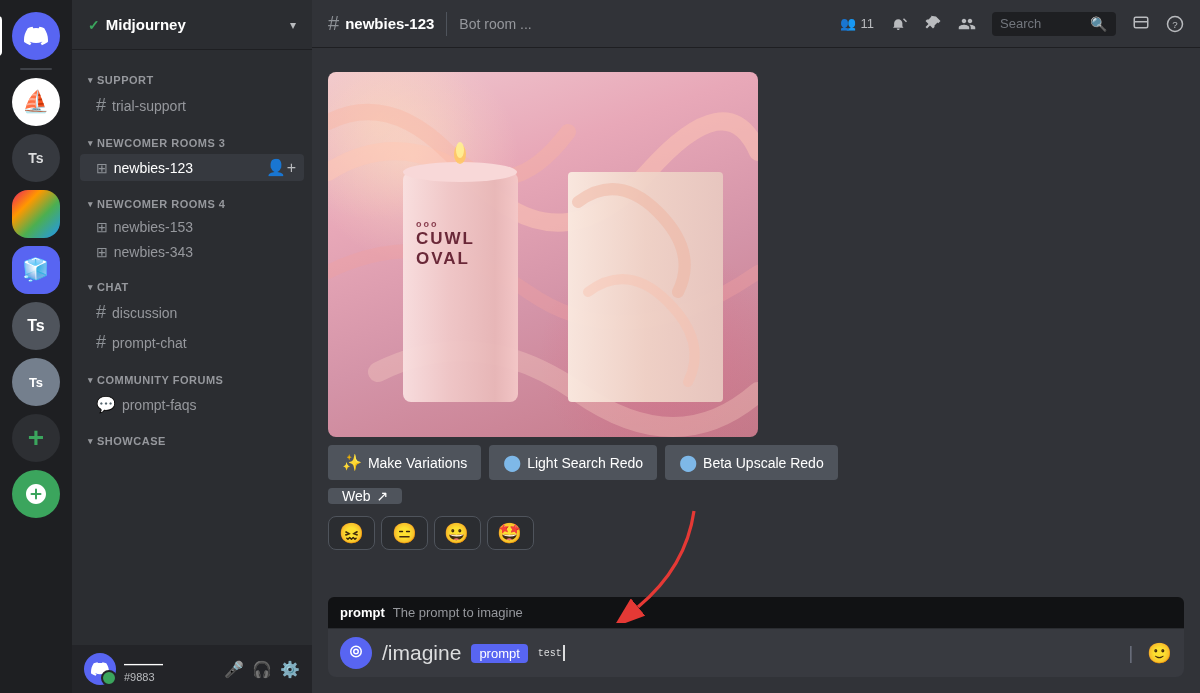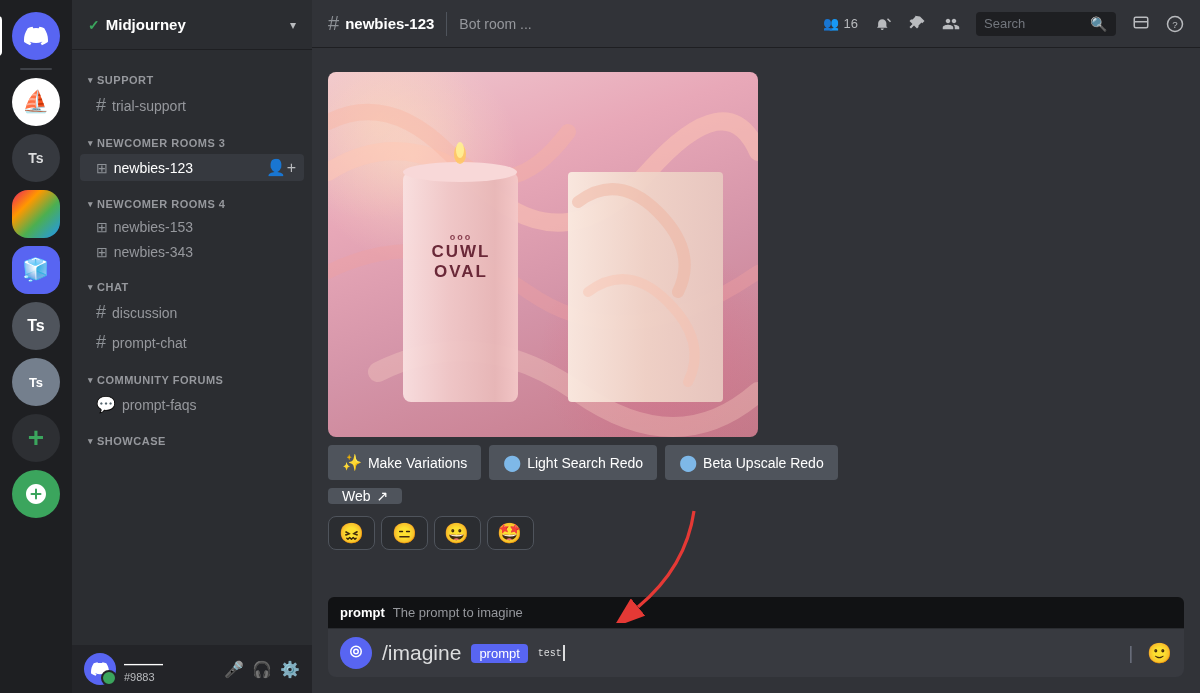--- a/index.html
+++ b/index.html
@@ -281,21 +281,21 @@
       color: #b9bbbe;
       font-size: 13px;
     }
     .search-bar {
       background: #1e1f22;
       border-radius: 4px;
       padding: 4px 8px;
       display: flex;
       align-items: center;
       gap: 6px;
-      width: 140px;
+      width: 124px;
       cursor: text;
     }
     .search-bar input {
       background: transparent;
       border: none;
       outline: none;
       color: #dcddde;
       font-size: 13px;
       width: 100%;
     }
@@ -629,21 +629,21 @@
   <div class="topbar">
     <div class="topbar-channel">
       <span class="topbar-hash">#</span>
       <span>newbies-123</span>
     </div>
     <div class="topbar-divider"></div>
     <div class="topbar-desc">Bot room ...</div>
     <div class="topbar-right">
       <div class="topbar-members-count">
         <span>👥</span>
-        <span>16</span>
+        <span>11</span>
       </div>
       <div class="topbar-icon">
         <svg width="18" height="18" viewBox="0 0 24 24" fill="#b9bbbe">
             <path d="M5.5 11c0-3.038 2.462-5.5 5.5-5.5s5.5 2.462 5.5 5.5v4l1.5 2H4l1.5-2v-4zm5.5 9c1.1 0 2-.9 2-2H9c0 1.1.9 2 2 2z"></path>
             <line x1="18" y1="5" x2="22" y2="9" stroke="#b9bbbe" stroke-width="2"></line>
           </svg>
       </div>
       <div class="topbar-icon">
         <svg width="18" height="18" viewBox="0 0 24 24" fill="#b9bbbe">
             <path d="M16 2l6 6-3 3-1-1-4 4v2l-2 2-4-4-4 4-2-2 4-4-4-4 2-2h2l4-4-1-1z"></path>
@@ -707,21 +707,21 @@
                 <stop offset="100%" stop-color="#f4c8c8"></stop>
               </linearGradient>
               <linearGradient id="boxGrad" x1="0" y1="0" x2="1" y2="0">
                 <stop offset="0%" stop-color="#faeae0"></stop>
                 <stop offset="50%" stop-color="#f0d4c8"></stop>
                 <stop offset="100%" stop-color="#e8c8c0"></stop>
               </linearGradient>
             </defs>
           </svg>
 
-          <div style="position:absolute; top:160px; left:88px; text-align:center; width:90px;">
+          <div style="position:absolute; top:147px; left:88px; text-align:left; width:90px;">
             <div style="font-size:9px; font-weight:600; color:#8a4050; letter-spacing:2px;">ooo</div>
             <div style="font-size:17px; font-weight:800; color:#6a2838; letter-spacing:2px; line-height:1.2; text-transform:uppercase;">CUWL</div>
             <div style="font-size:17px; font-weight:800; color:#6a2838; letter-spacing:2px; text-transform:uppercase;">OVAL</div>
           </div>
         </div>
       </div>
 
       <div class="action-row">
         <button class="action-btn">
           <span class="btn-icon">✨</span>

